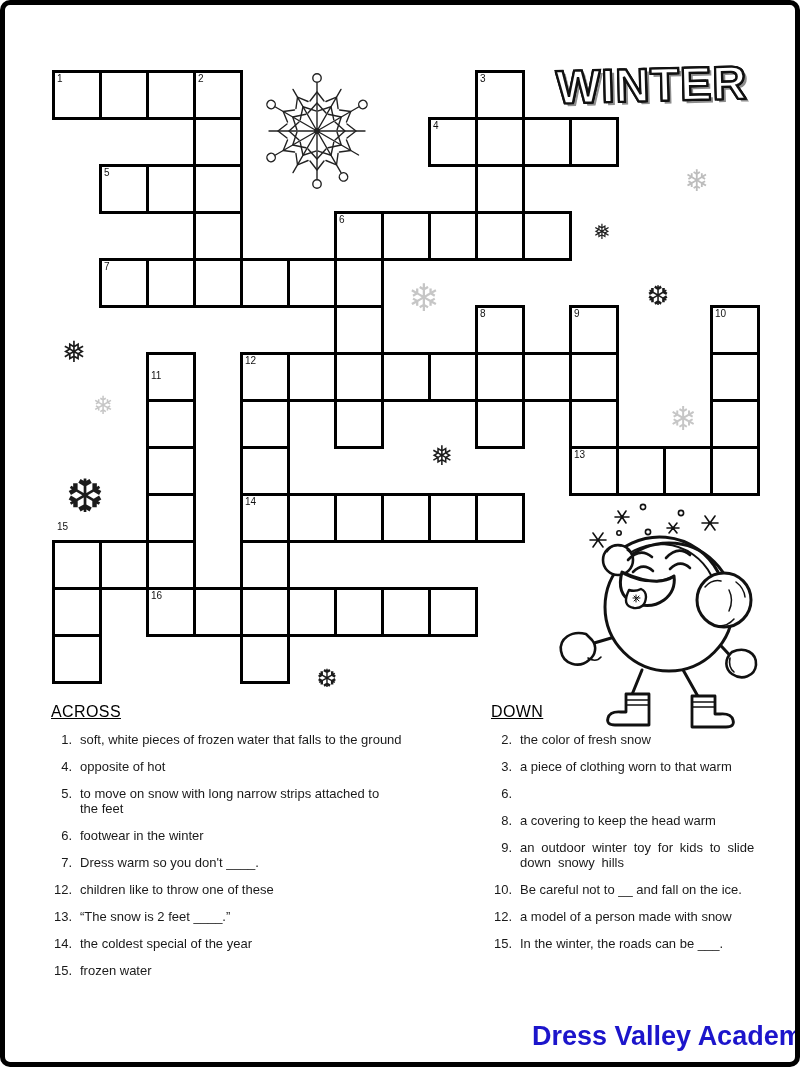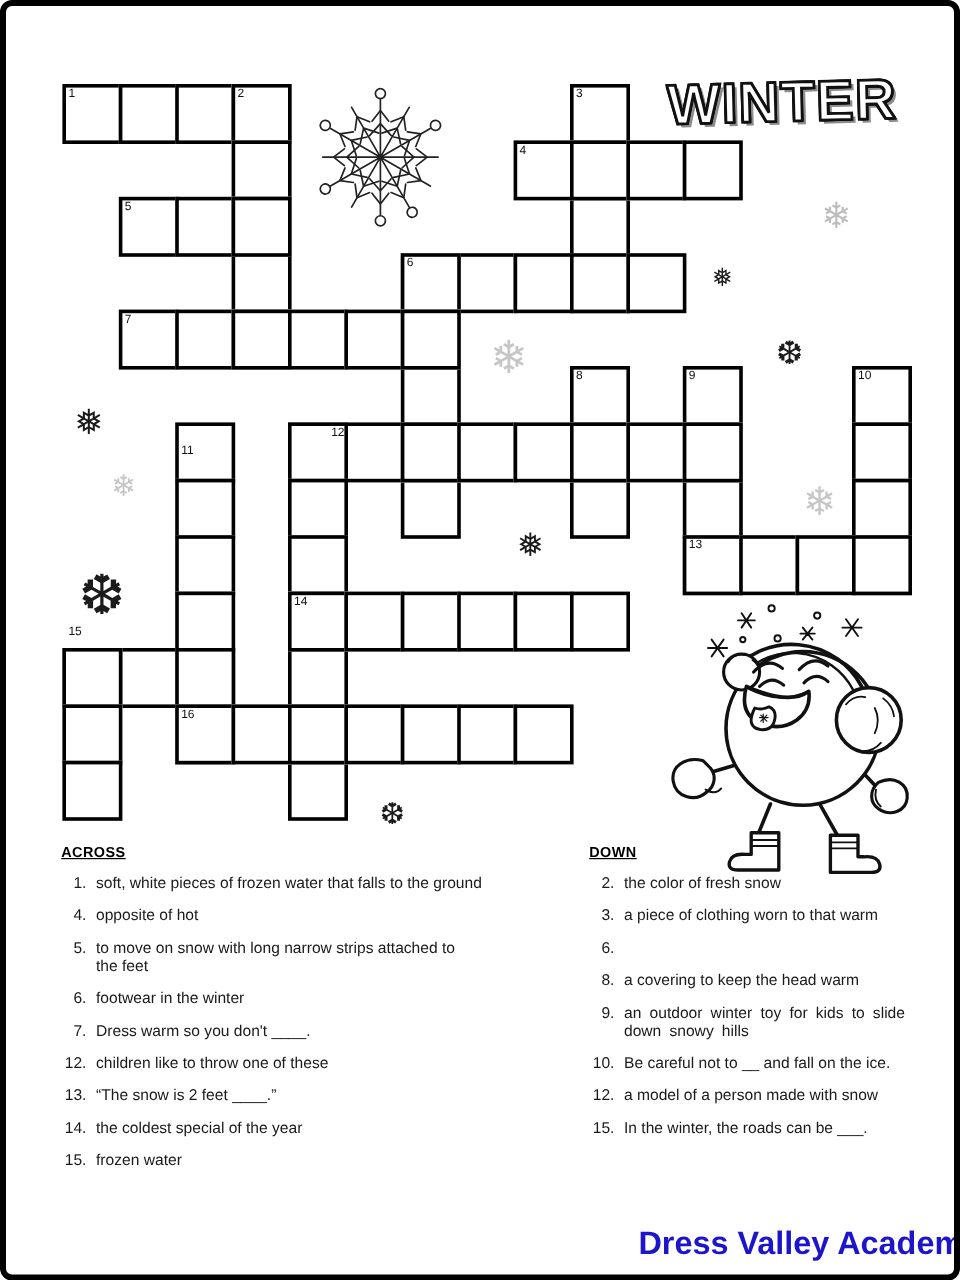--- a/index.html
+++ b/index.html
@@ -14,21 +14,21 @@
 
   
   .cell{position:absolute;width:50px;height:50px;box-sizing:border-box;border:3px solid #000;background:#fff;}
   .cellnum{position:absolute;z-index:6;font-size:10px;line-height:10px;color:#111;}
 
   
   .flake{position:absolute;transform:translate(-50%,-50%);font-family:"DejaVu Sans",sans-serif;line-height:1;z-index:2;}
 
   
   .clue-col{position:absolute;}
-  .clue-head{font-size:12px;font-weight:bold;text-decoration:underline;letter-spacing:.4px;margin:0 0 11px 0;color:#000;}
+  .clue-head{font-size:16px;font-weight:normal;text-decoration:underline;letter-spacing:.4px;margin:0 0 11px 0;color:#000;}
   .clue{display:flex;margin-bottom:12px;font-size:13px;line-height:15px;color:#1a1a1a;}
   .clue .n{flex:0 0 auto;width:21px;text-align:right;margin-right:8px;}
   .clue .t{white-space:pre-wrap;}
   .clue .t.justify{word-spacing:3.2px;}
   #across-col{left:46px;top:698px;width:412px;}
   #down-col{left:486px;top:698px;width:300px;}
 
   
   .brand{position:absolute;left:527px;top:1016px;font-size:27px;font-weight:bold;white-space:nowrap;}
 
@@ -180,21 +180,21 @@
       <span class="cellnum" style="left: 193px; top: 69px;">2</span>
       <span class="cellnum" style="left: 475px; top: 69px;">3</span>
       <span class="cellnum" style="left: 428px; top: 116px;">4</span>
       <span class="cellnum" style="left: 99px; top: 163px;">5</span>
       <span class="cellnum" style="left: 334px; top: 210px;">6</span>
       <span class="cellnum" style="left: 99px; top: 257px;">7</span>
       <span class="cellnum" style="left: 475px; top: 304px;">8</span>
       <span class="cellnum" style="left: 569px; top: 304px;">9</span>
       <span class="cellnum" style="left: 710px; top: 304px;">10</span>
       <span class="cellnum" style="left: 146px; top: 366px;">11</span>
-      <span class="cellnum" style="left: 240px; top: 351px; margin-left: 31px;">12</span>
+      <span class="cellnum" style="left: 240px; top: 351px;">12</span>
       <span class="cellnum" style="left: 569px; top: 445px;">13</span>
       <span class="cellnum" style="left: 240px; top: 492px;">14</span>
       <span class="cellnum" style="left: 52px; top: 517px;">15</span>
       <span class="cellnum" style="left: 146px; top: 586px;">16</span>
     </div>
 
   <div id="flakes">
       <span class="flake" style="left: 692px; top: 176px; font-size: 30px; color: rgb(189, 189, 189);">❄</span>
       <span class="flake" style="left: 597px; top: 227px; font-size: 21px; color: rgb(27, 27, 27);">❅</span>
       <span class="flake" style="left: 653px; top: 290px; font-size: 27px; color: rgb(27, 27, 27);">❆</span>

